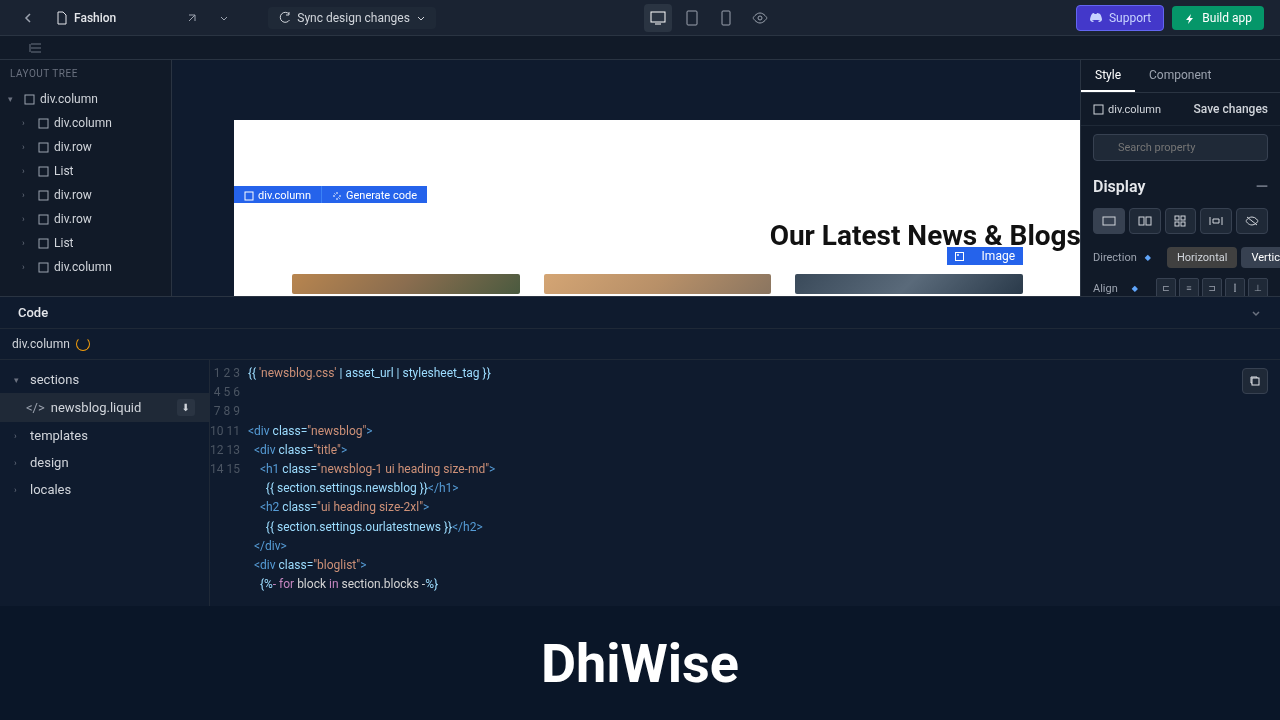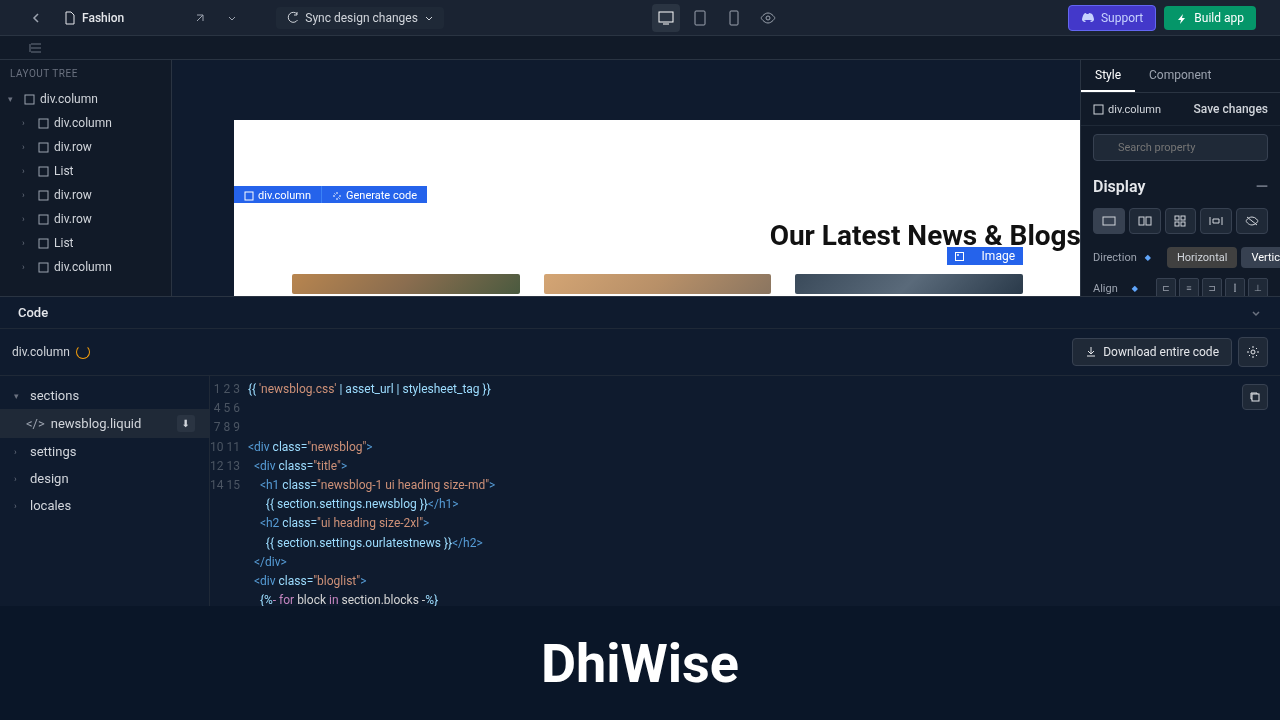--- a/index.html
+++ b/index.html
@@ -1,19 +1,19 @@
 <!DOCTYPE html>
 <html><head>
 <meta charset="utf-8">
 <style>
 * { margin: 0; padding: 0; box-sizing: border-box; font-family: -apple-system, BlinkMacSystemFont, "Segoe UI", Roboto, sans-serif; }
 body { background: #0a1628; color: #e5e7eb; width: 1280px; height: 720px; overflow: hidden; display: flex; flex-direction: column; }
 
 
-.topbar { height: 36px; background: #1a2332; border-bottom: 1px solid #2a3442; display: flex; align-items: center; padding: 0 24px; gap: 8px; font-size: 12px; }
+.topbar { height: 36px; background: #1a2332; border-bottom: 1px solid #2a3442; display: flex; align-items: center; padding: 0 16px; gap: 8px; font-size: 12px; }
 .topbar-left { display: flex; align-items: center; gap: 8px; flex: 0 0 auto; }
 .icon-btn { width: 24px; height: 24px; display: flex; align-items: center; justify-content: center; border-radius: 4px; cursor: pointer; color: #9ca3af; }
 .file-tab { display: flex; align-items: center; gap: 6px; padding: 4px 8px; color: #e5e7eb; font-weight: 500; }
 .sync-btn { display: flex; align-items: center; gap: 6px; padding: 4px 10px; background: #1f2937; border-radius: 4px; cursor: pointer; color: #d1d5db; }
 .topbar-center { display: flex; align-items: center; gap: 6px; margin-left: 200px; }
 .viewport-btn { width: 28px; height: 28px; display: flex; align-items: center; justify-content: center; border-radius: 4px; cursor: pointer; color: #9ca3af; }
 .viewport-btn.active { background: #2a3442; color: #fff; }
 .design-select { margin-left: 40px; padding: 5px 12px; background: #1f2937; border: 1px solid #374151; border-radius: 4px; color: #9ca3af; display: flex; align-items: center; gap: 24px; cursor: pointer; }
 .topbar-right { margin-left: auto; display: flex; align-items: center; gap: 8px; }
 .support-btn { display: flex; align-items: center; gap: 6px; padding: 5px 12px; background: #4338ca; border: 1px solid #6366f1; border-radius: 4px; color: #c7d2fe; cursor: pointer; font-size: 12px; }
@@ -389,49 +389,35 @@
         <svg width="12" height="12" viewBox="0 0 12 12">
           <path d="M3 5l3 3 3-3" stroke="currentColor" fill="none" stroke-width="1.5"></path>
         </svg>
       </span>
   </div>
   <div class="code-sub">
     <div class="crumb">
       <span>div.column</span>
       <div class="crumb-icon"></div>
     </div>
-    <div style="display:flex;align-items:center">
-      <div class="dl-btn">
-        <svg width="12" height="12" viewBox="0 0 12 12">
-            <path d="M6 1v7M3 5l3 3 3-3M2 10h8" stroke="currentColor" fill="none"></path>
-          </svg>
-        <span>Download entire code</span>
-      </div>
-      <div class="gear-sq">
-          <svg width="14" height="14" viewBox="0 0 14 14">
-            <circle cx="7" cy="7" r="2" stroke="currentColor" fill="none"></circle>
-            <path d="M7 1v2M7 11v2M1 7h2M11 7h2M3 3l1 1M10 10l1 1M3 11l1-1M10 4l1-1" stroke="currentColor"></path>
-          </svg>
-        </div>
-    </div>
   </div>
   <div class="code-body">
     <div class="file-tree">
       <div class="ft-item">
           <span class="tree-chevron">▾</span>
           <span>sections</span>
         </div>
       <div class="ft-item depth-1 active">
         <span style="color:#9ca3af">&lt;/&gt;</span>
         <span>newsblog.liquid</span>
         <span class="dl-icon">⬇</span>
       </div>
       <div class="ft-item">
           <span class="tree-chevron">›</span>
-          <span>settings</span>
+          <span>templates</span>
         </div>
       <div class="ft-item">
           <span class="tree-chevron">›</span>
           <span>design</span>
         </div>
       <div class="ft-item">
           <span class="tree-chevron">›</span>
           <span>locales</span>
         </div>
     </div>

